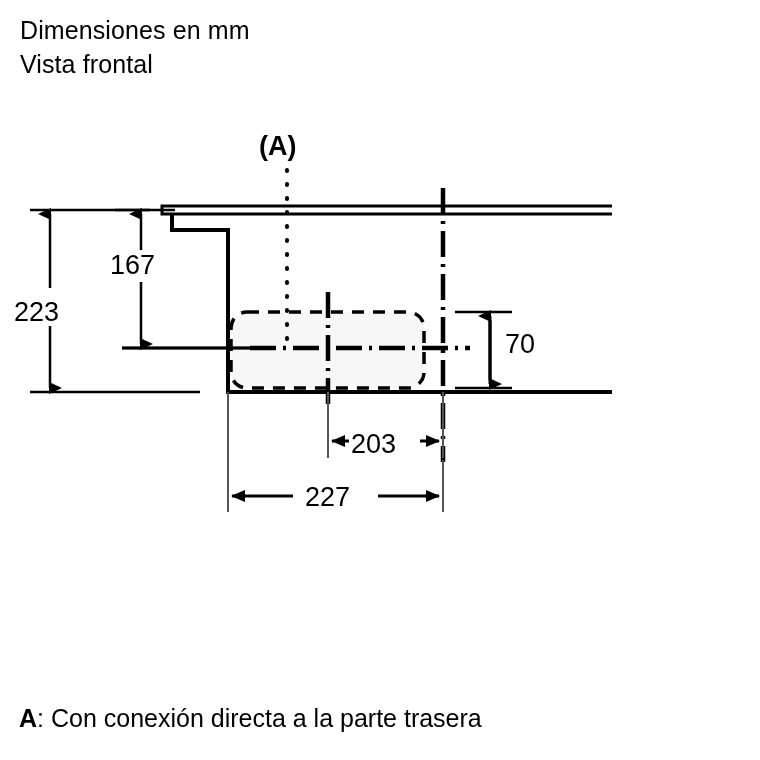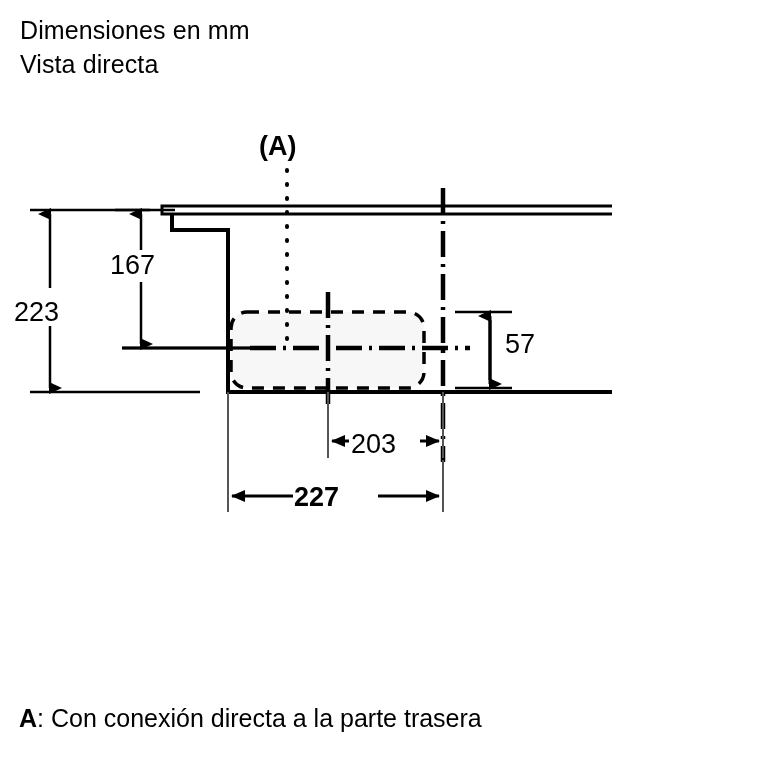--- a/index.html
+++ b/index.html
@@ -58,29 +58,29 @@
     font-weight: bold;
     line-height: 27px;
     white-space: nowrap;
     left: 259px;
     top: 133px;
   }
   #txt-223 { left: 14px;  top: 299px; }
   #txt-167 { left: 110px; top: 252px; }
   #txt-94  { left: 505px; top: 331px; }
   #txt-144 { left: 351px; top: 431px; }
-  #txt-227 { left: 294px; top: 484px; font-weight: bold; }
+  #txt-227 { left: 305px; top: 484px; }
 </style>
 </head>
 <body>
 
 <div id="page">
 
   <div class="hdr" id="hdr-line1">Dimensiones en mm</div>
-  <div class="hdr" id="hdr-line2">Vista directa</div>
+  <div class="hdr" id="hdr-line2">Vista frontal</div>
 
   <svg id="canvas" viewBox="0 0 760 760">
 
     <g>
       <rect x="162" y="206" width="566" height="8" fill="#ffffff" stroke="#000000" stroke-width="3"></rect>
     </g>
 
     <g>
       <path d="M 172 214 L 172 230 L 228 230 L 228 392 L 673 392 L 673 230 L 715 230 L 715 214" fill="none" stroke="#000000" stroke-width="4" stroke-linejoin="miter"></path>
     </g>
@@ -154,21 +154,21 @@
       <line x1="293" y1="496" x2="232" y2="496" stroke="#000000" stroke-width="3" marker-end="url(#arrHeadSide)"></line>
       <line x1="378" y1="496" x2="439" y2="496" stroke="#000000" stroke-width="3" marker-end="url(#arrHeadSide)"></line>
     </g>
 
   </svg>
 
   <div id="label-A">(A)</div>
 
   <div class="dimtext" id="txt-223">223</div>
   <div class="dimtext" id="txt-167">167</div>
-  <div class="dimtext" id="txt-94">57</div>
+  <div class="dimtext" id="txt-94">70</div>
   <div class="dimtext" id="txt-144">203</div>
   <div class="dimtext" id="txt-227">227</div>
 
   <div id="footnote">
     <span class="bold">A</span><span>: Con conexión directa a la parte trasera</span>
   </div>
 
 </div>
 
 </body></html>

